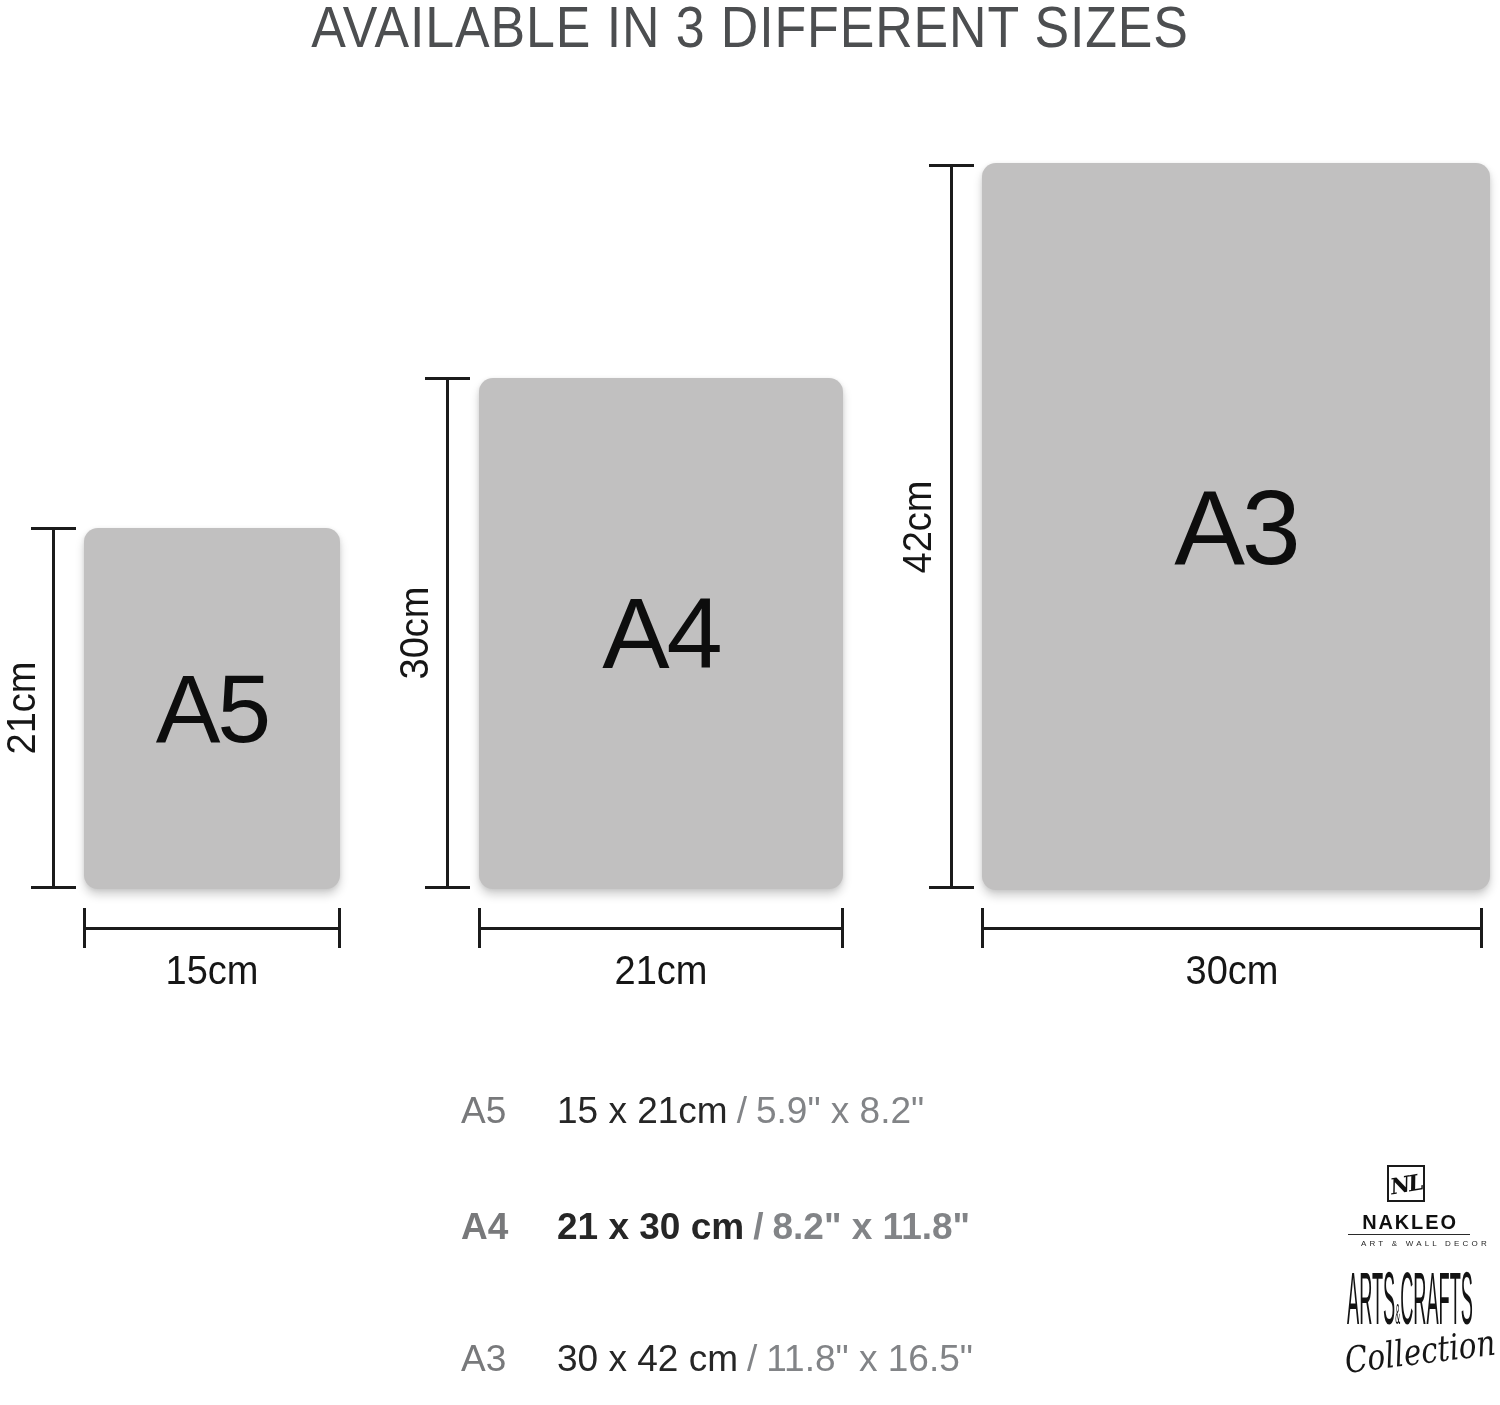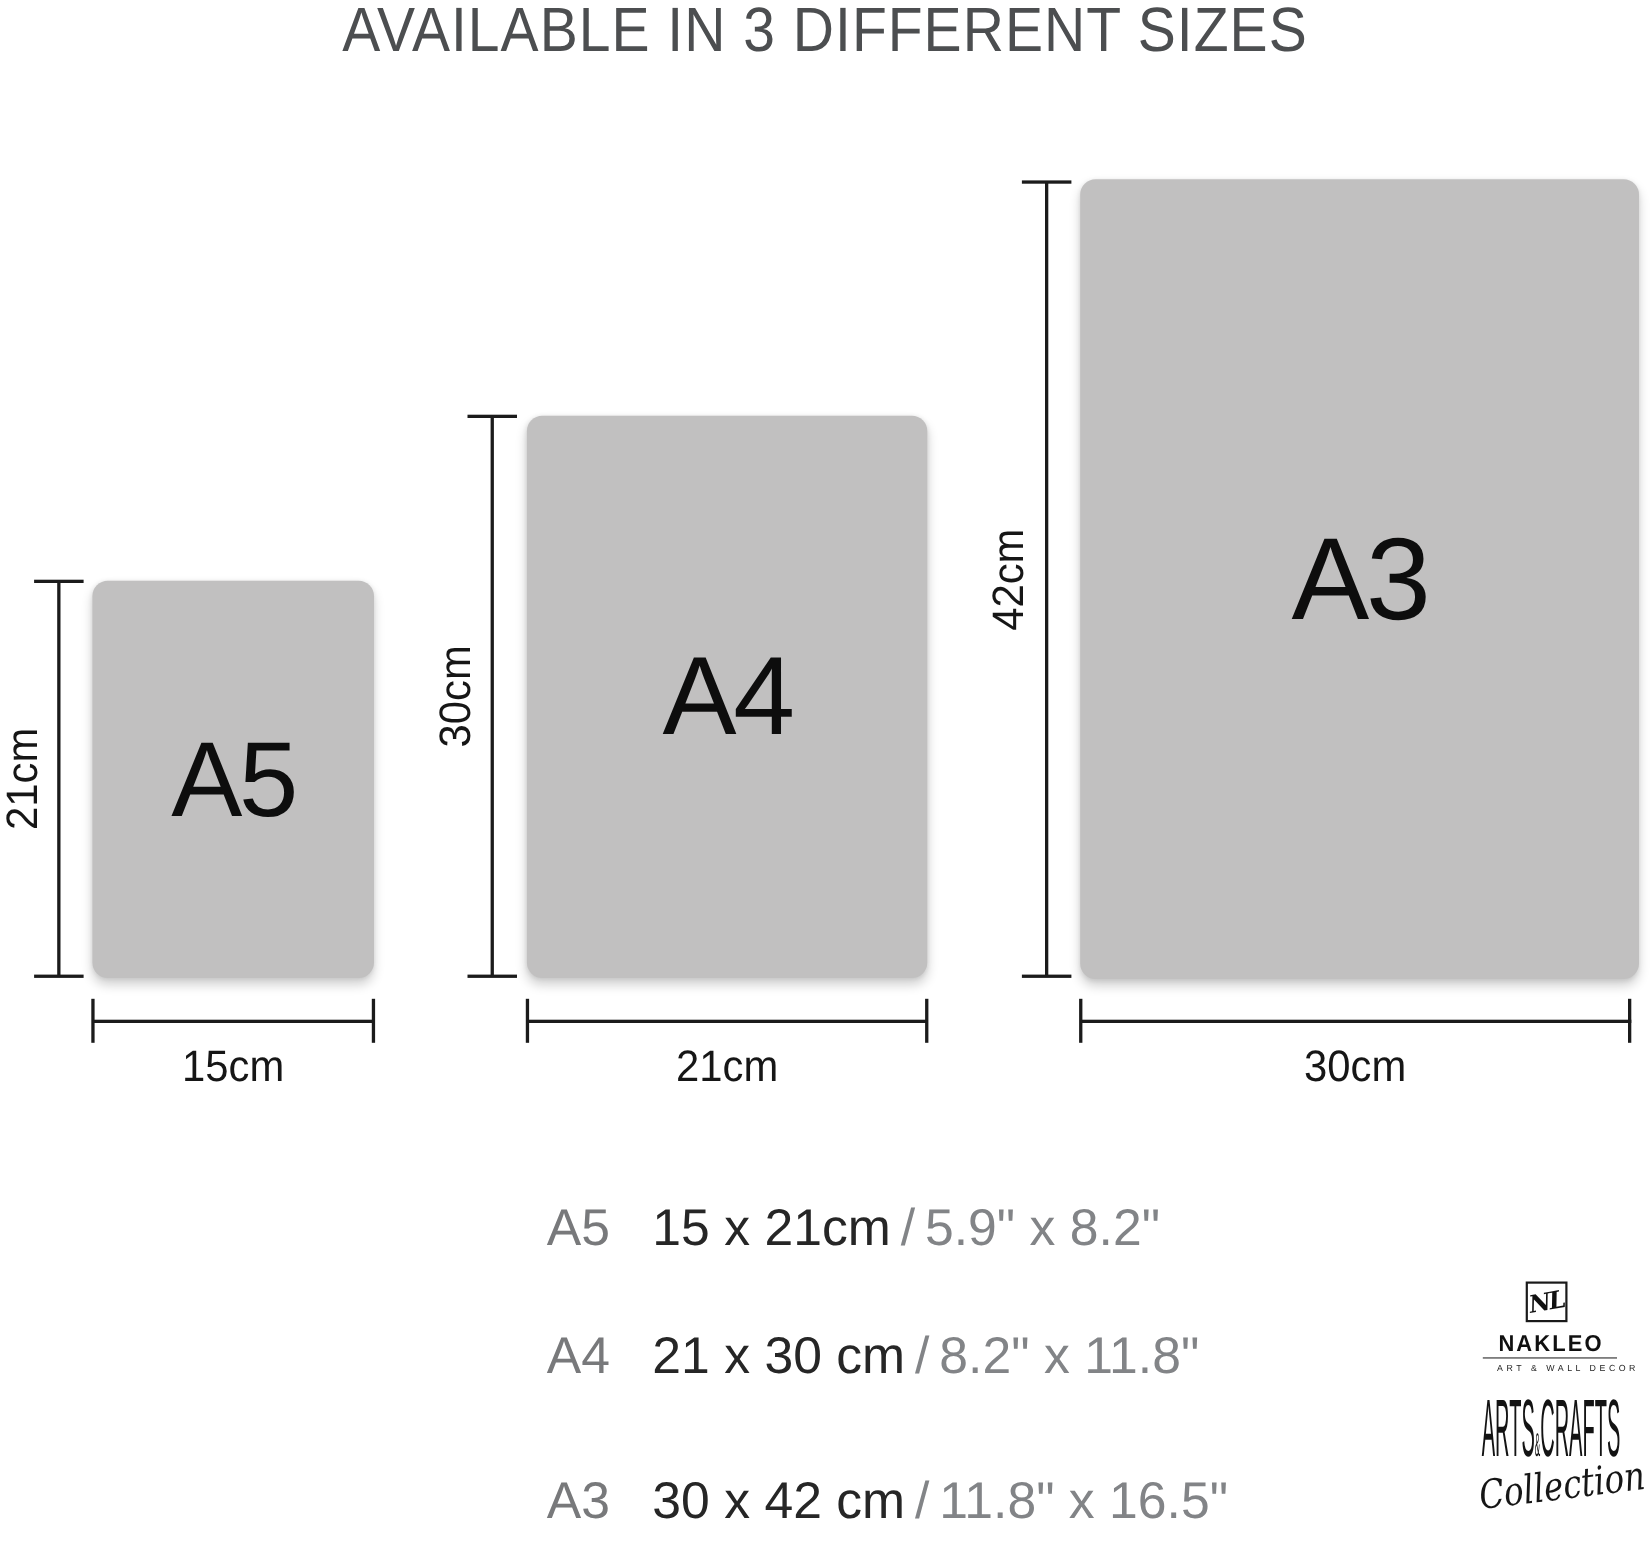--- a/index.html
+++ b/index.html
@@ -34,21 +34,21 @@
   .vtick{height:3px;width:45px;}
   .htick{width:3px;height:40px;}
 
   .dim-label{
     position:absolute;color:#161616;font-size:40px;white-space:nowrap;line-height:1;
   }
   .dim-label.h{transform:translateX(-50%) scaleX(0.95);}
   .dim-label.v{transform:translate(-50%,-50%) rotate(-90deg) scaleX(0.95);}
 
   
-  .spec-row{position:absolute;left:461px;font-size:47px;white-space:nowrap;line-height:1;margin-left:36px;}
+  .spec-row{position:absolute;left:461px;font-size:37px;white-space:nowrap;line-height:1;}
   .spec-name{display:inline-block;width:96px;color:#78797b;}
   .spec-cm{color:#262626;}
   .spec-sep{color:#828487;margin:0 9px;}
   .spec-inch{color:#828487;}
 
   
   .brand{position:absolute;left:1330px;top:1160px;width:160px;text-align:center;color:#101010;}
   .monogram-box{
     position:absolute;left:57px;top:5px;width:34px;height:33px;border:2px solid #1a1a1a;
     display:flex;align-items:center;justify-content:center;
@@ -122,21 +122,21 @@
     <div class="dim hline" style="left:982px;top:927px;width:501px;"></div>
     <div class="dim htick" style="left:981px;top:908px;"></div>
     <div class="dim htick" style="left:1480px;top:908px;"></div>
     <div class="dim-label h" style="left:1232px;top:950px;">30cm</div>
   </div>
 
   <div>
     <div class="spec-row" style="top:1092px;">
       <span class="spec-name">A5</span><span class="spec-cm">15 x 21cm</span><span class="spec-sep">/</span><span class="spec-inch">5.9" x 8.2"</span>
     </div>
-    <div class="spec-row" style="top:1208px;">
+    <div class="spec-row" style="top:1208px;font-weight:bold;">
       <span class="spec-name">A4</span><span class="spec-cm">21 x 30 cm</span><span class="spec-sep">/</span><span class="spec-inch">8.2" x 11.8"</span>
     </div>
     <div class="spec-row" style="top:1340px;">
       <span class="spec-name">A3</span><span class="spec-cm">30 x 42 cm</span><span class="spec-sep">/</span><span class="spec-inch">11.8" x 16.5"</span>
     </div>
   </div>
 
   <div class="brand">
     <div class="monogram-box">
       <span class="monogram">NL</span>

